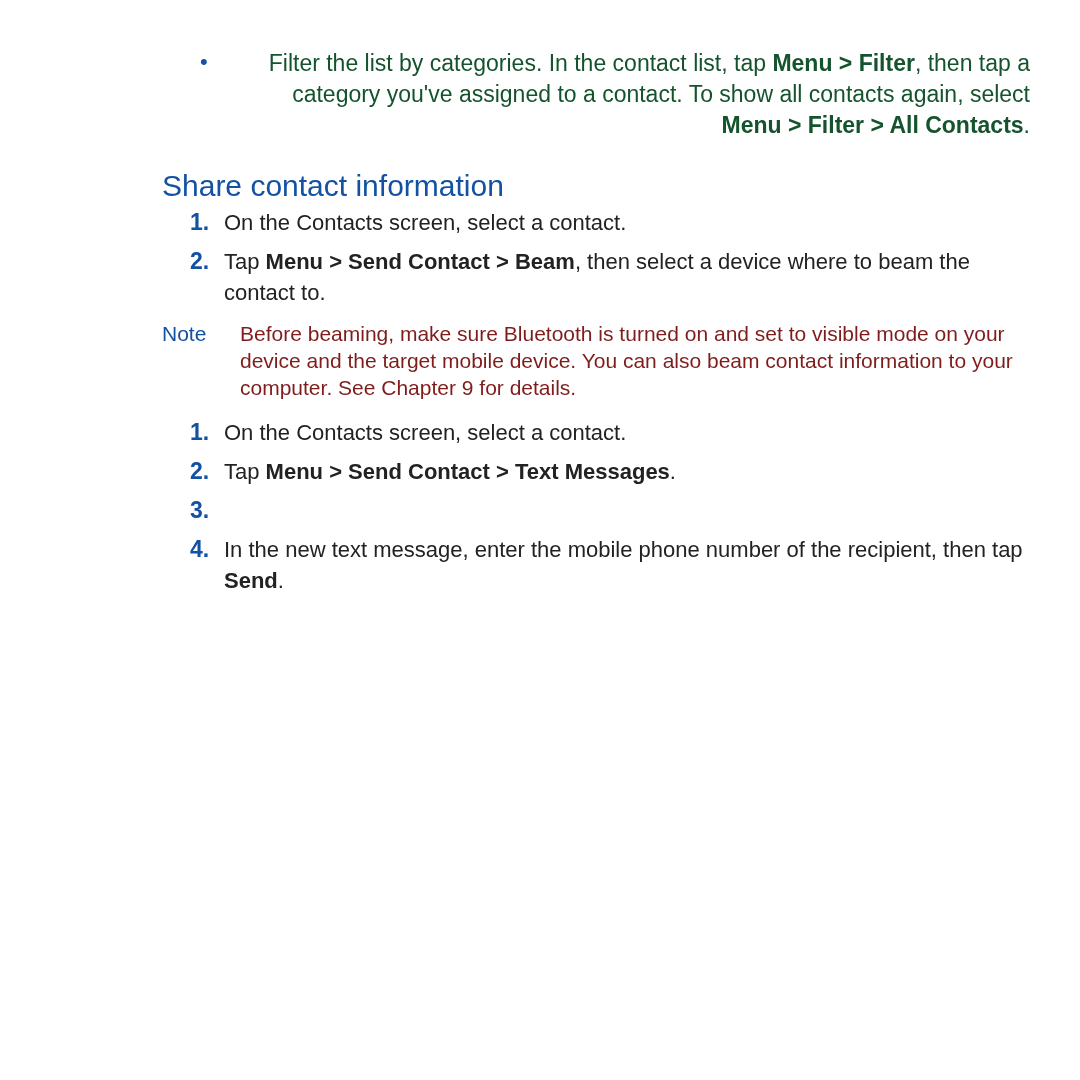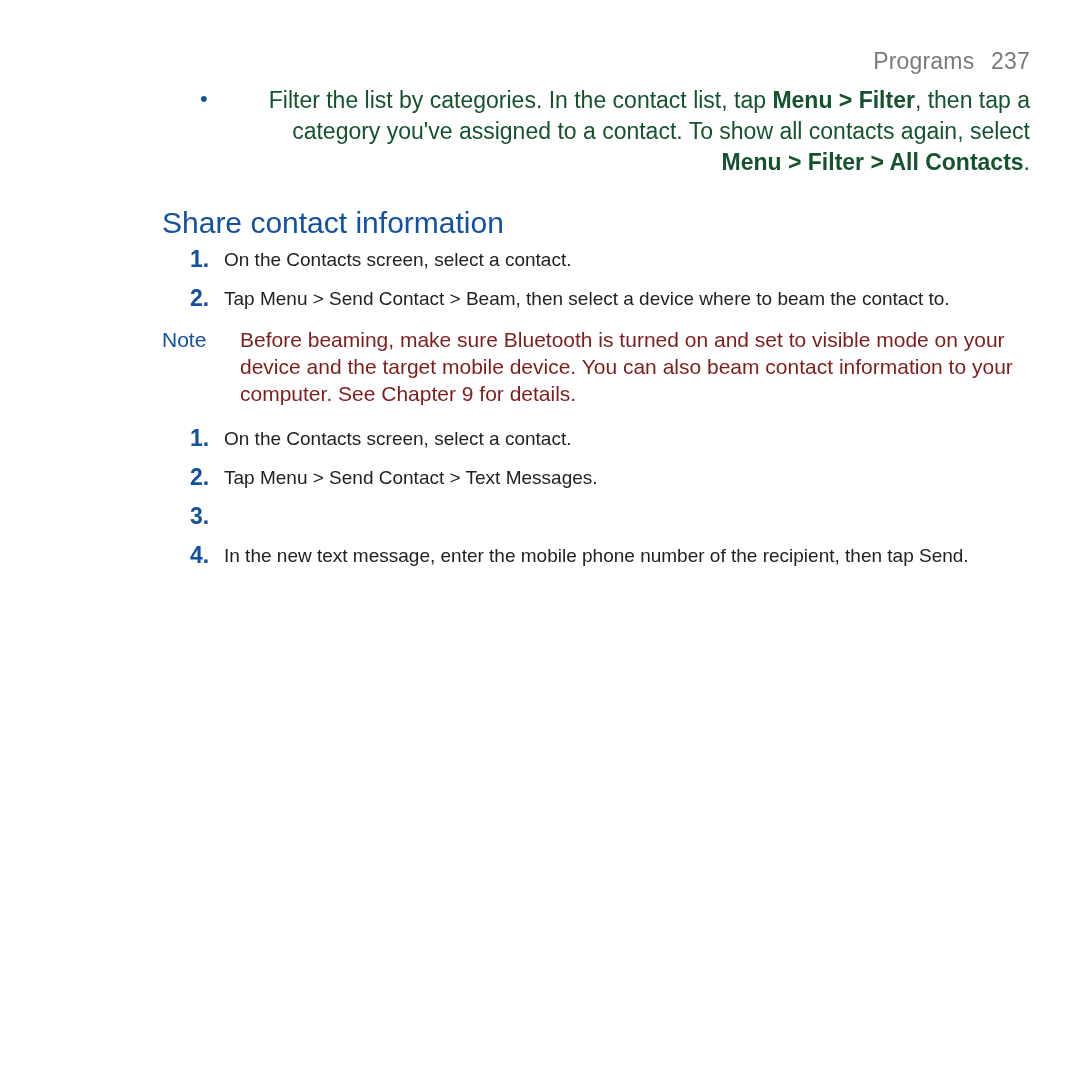--- a/index.html
+++ b/index.html
@@ -73,25 +73,25 @@
   }
   ol.steps .num {
     color: #1251a3;
     font-weight: 700;
     font-size: 23px;
     width: 34px;
     flex: 0 0 34px;
     line-height: 31px;
   }
   ol.steps .step-text {
-    font-size: 19px;
+    font-size: 22px;
     line-height: 31px;
     color: #222;
   }
-  ol.steps .step-text b { font-weight: 400; }
+  ol.steps .step-text b { font-weight: 700; }
   .note-row {
     display: flex;
     margin: 6px 0 16px 0;
   }
   .note-label {
     color: #1251a3;
     font-weight: 400;
     font-size: 21px;
     width: 78px;
     flex: 0 0 78px;
@@ -101,24 +101,20 @@
     color: #7f1d1d;
     font-size: 21px;
     line-height: 27px;
   }
 </style>
 </head>
 <body>
 
 <div class="page">
 
-  <div class="header-line">
-    <span class="header-section">Programs</span>
-    <span class="header-page">237</span>
-  </div>
 
   <div class="bullet-block">
     <div class="bullet-dot">•</div>
     <div class="bullet-text">
       <span>Filter the list by categories. In the contact list, tap </span><b>Menu &gt; Filter</b><span>, then tap a category you've assigned to a contact. To show all contacts again, select </span><b>Menu &gt; Filter &gt; All Contacts</b><span>.</span>
     </div>
   </div>
 
   <h2 class="section">Share contact information</h2>
 

